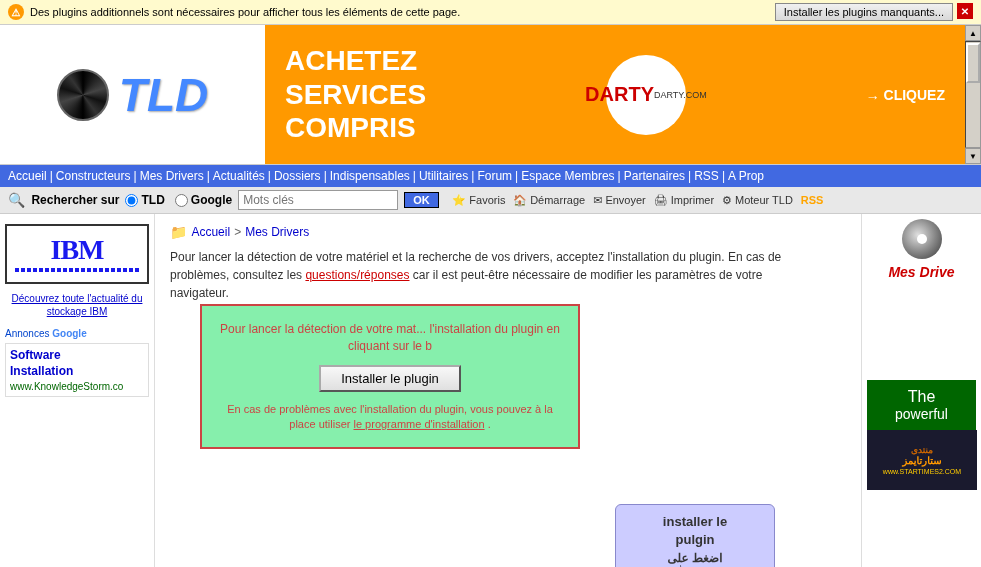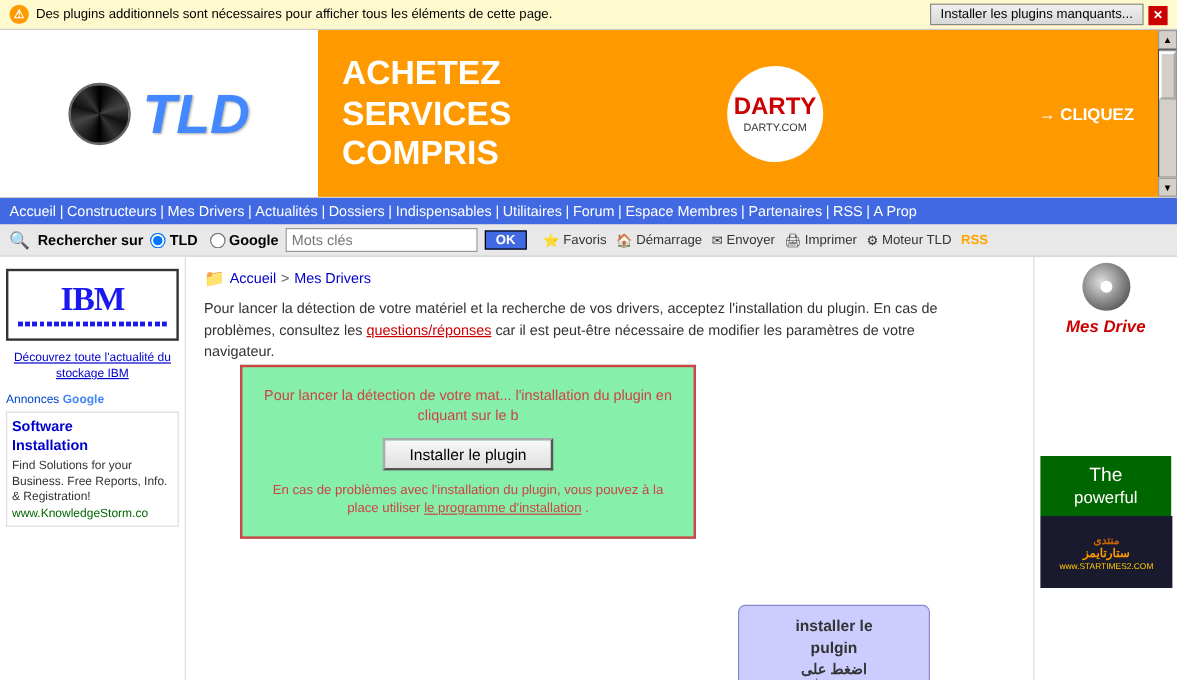--- a/index.html
+++ b/index.html
@@ -81,21 +81,20 @@
       color: white;
       font-size: 28px;
       font-weight: bold;
       line-height: 1.2;
     }
     .darty-logo {
       background: white;
       border-radius: 50%;
       width: 80px; height: 80px;
       display: flex; align-items: center; justify-content: center;
-      flex-direction: column;
     }
     .darty-logo .darty-name { color: #cc0000; font-size: 18px; font-weight: bold; }
     .darty-logo .darty-com { color: #333; font-size: 9px; }
     .ad-cliquez {
       color: white;
       font-size: 14px;
       display: flex; align-items: center; gap: 4px;
     }
     .scrollbar-right {
       width: 16px;
@@ -293,21 +292,21 @@
     .startimes-url { color: #ffcc00; font-size: 7px; margin-top: 2px; }
   </style>
 </head>
 <body>
 
 <div class="notification-bar">
   <div class="left">
     <div class="notif-icon">⚠</div>
     <span>Des plugins additionnels sont nécessaires pour afficher tous les éléments de cette page.</span>
   </div>
-  <div style="display:flex;align-items:flex-end;gap:4px;">
+  <div style="display:flex;align-items:flex-start;gap:4px;">
     <button class="install-btn">Installer les plugins manquants...</button>
     <button class="close-x">✕</button>
   </div>
 </div>
 
 <div class="header-banner">
   <div class="logo-area">
     <div class="logo-tld">
       <div style="display:flex;align-items:center;">
         <div class="tld-icon" style="background: conic-gradient(from 0deg, #000 0%, #222 10%, #444 20%, #111 30%, #333 40%, #000 50%, #222 60%, #444 70%, #111 80%, #333 90%, #000 100%); border-radius:50%; width:52px;height:52px; border:2px solid #666;">
@@ -417,21 +416,20 @@
     </div>
     <div class="google-ads">
       <span>Annonces </span>
       <span style="color:#4285f4;font-weight:bold;">Google</span>
     </div>
     <div class="ad-block">
       <div class="ad-title">
         <span class="blue">Software</span><br>
         <span class="blue">Installation</span>
       </div>
-      <div class="ad-body">Find Solutions for your Business. Free Reports, Info. &amp; Registration!</div>
       <div class="ad-url">www.KnowledgeStorm.co</div>
     </div>
   </div>
 
   <div class="content">
 
     <div class="breadcrumb">
       <span class="folder-icon">📁</span>
       <a href="#">Accueil</a>
       <span class="separator">&gt;</span>

